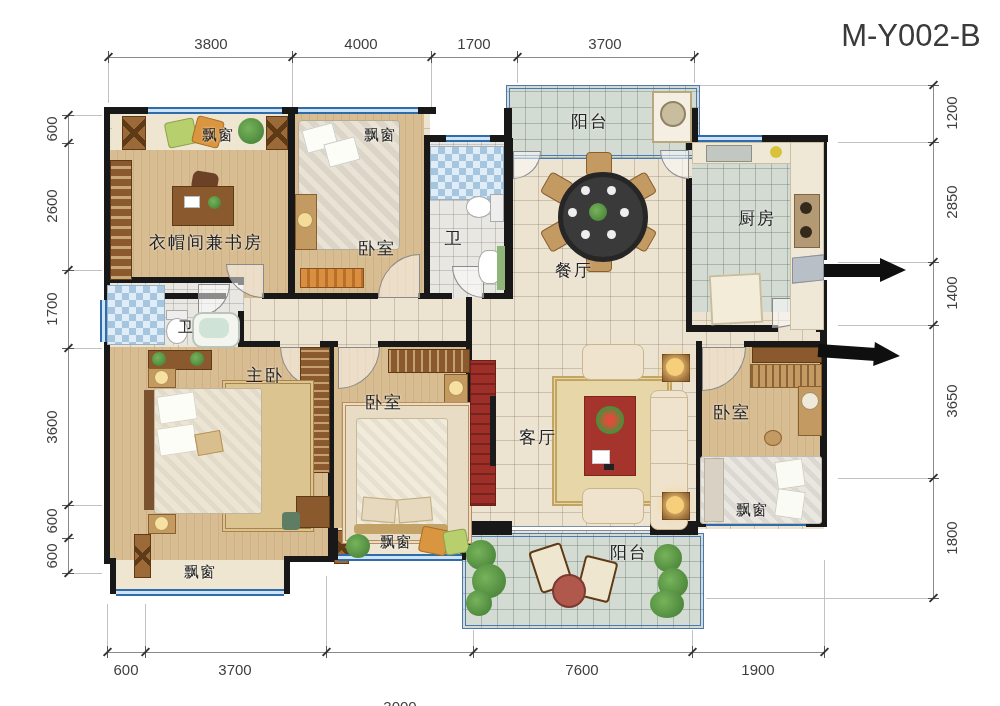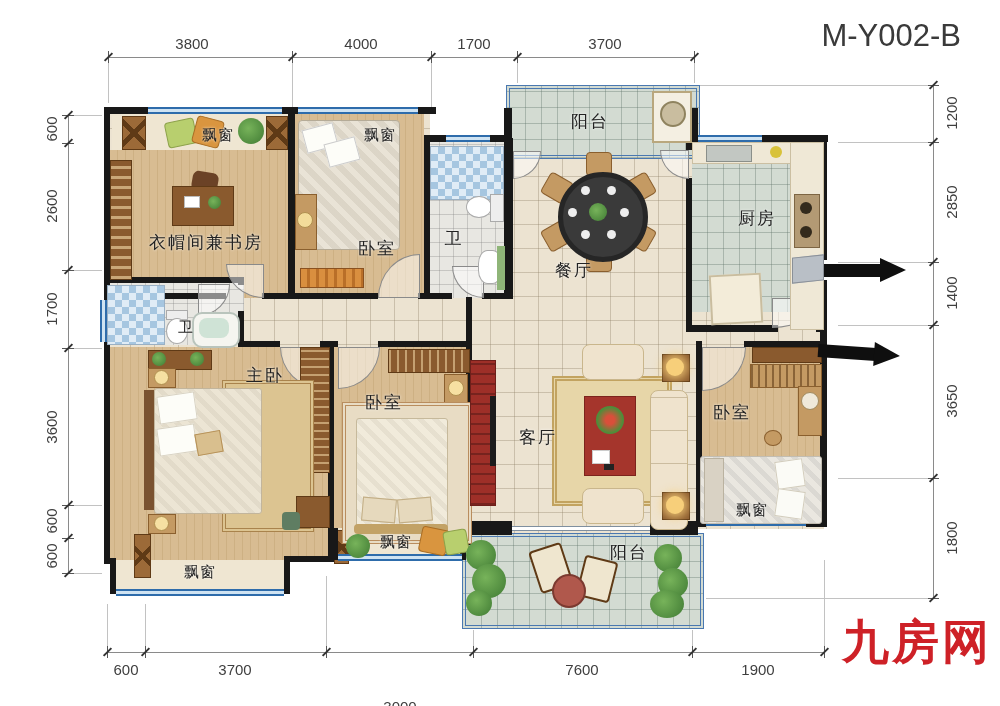--- a/index.html
+++ b/index.html
@@ -39,52 +39,51 @@
   .dimline{position:absolute;background:#8a8a8a;}
   .tick{position:absolute;background:#555;}
   .slash{position:absolute;width:11px;height:2px;background:#333;transform:rotate(-45deg);}
   .ext{position:absolute;background:#c2c2c2;}
   .dimtext{position:absolute;font-size:15px;color:#3f3f3f;transform:translate(-50%,-50%);white-space:nowrap;}
   .dimtext.v{transform:translate(-50%,-50%) rotate(-90deg);}
   
   .furn{position:absolute;}
   .plant{position:absolute;border-radius:50%;background:radial-gradient(circle at 40% 40%,#77b35a,#3f7a33);}
   .glow{position:absolute;border-radius:50%;background:#f7cf7a;box-shadow:0 0 10px 4px rgba(247,207,122,.8);}
-  #title{position:absolute;left:795px;top:18px;width:166px;font-size:31px;color:#3a3a3a;text-align:right;}
+  #title{position:absolute;left:828px;top:18px;width:166px;font-size:31px;color:#3a3a3a;text-align:center;}
   #logo{position:absolute;right:8px;top:616px;text-align:right;color:#ce2127;}
   #logo .big{font-size:47px;font-weight:bold;letter-spacing:3px;line-height:1.1;}
   #logo .url{font-size:17px;font-weight:bold;}
 </style>
 </head>
 <body>
 
 <div id="canvas">
 
   <div id="title">M-Y002-B</div>
   <div id="logo">
-    <div class="big">九房网</div>
   </div>
 
   <div class="dimline" style="left:108px;top:57px;width:586px;height:1px"></div>
   <div class="tick" style="left:108px;top:51px;width:1px;height:12px"></div>
   <div class="tick" style="left:292px;top:51px;width:1px;height:12px"></div>
   <div class="tick" style="left:431px;top:51px;width:1px;height:12px"></div>
   <div class="tick" style="left:517px;top:51px;width:1px;height:12px"></div>
   <div class="tick" style="left:694px;top:51px;width:1px;height:12px"></div>
   <div class="slash" style="left:103px;top:56px"></div>
   <div class="slash" style="left:287px;top:56px"></div>
   <div class="slash" style="left:426px;top:56px"></div>
   <div class="slash" style="left:512px;top:56px"></div>
   <div class="slash" style="left:689px;top:56px"></div>
   <div class="ext" style="left:108px;top:63px;width:1px;height:40px"></div>
   <div class="ext" style="left:292px;top:63px;width:1px;height:44px"></div>
   <div class="ext" style="left:431px;top:63px;width:1px;height:70px"></div>
   <div class="ext" style="left:517px;top:63px;width:1px;height:20px"></div>
   <div class="ext" style="left:694px;top:63px;width:1px;height:20px"></div>
-  <div class="dimtext" style="left:192px;top:43px">3800</div>
+  <div class="dimtext" style="left:211px;top:43px">3800</div>
   <div class="dimtext" style="left:361px;top:43px">4000</div>
   <div class="dimtext" style="left:474px;top:43px">1700</div>
   <div class="dimtext" style="left:605px;top:43px">3700</div>
 
   <div class="dimline" style="left:107px;top:652px;width:717px;height:1px"></div>
   <div class="tick" style="left:107px;top:646px;width:1px;height:12px"></div>
   <div class="tick" style="left:145px;top:646px;width:1px;height:12px"></div>
   <div class="tick" style="left:326px;top:646px;width:1px;height:12px"></div>
   <div class="tick" style="left:473px;top:646px;width:1px;height:12px"></div>
   <div class="tick" style="left:692px;top:646px;width:1px;height:12px"></div>

